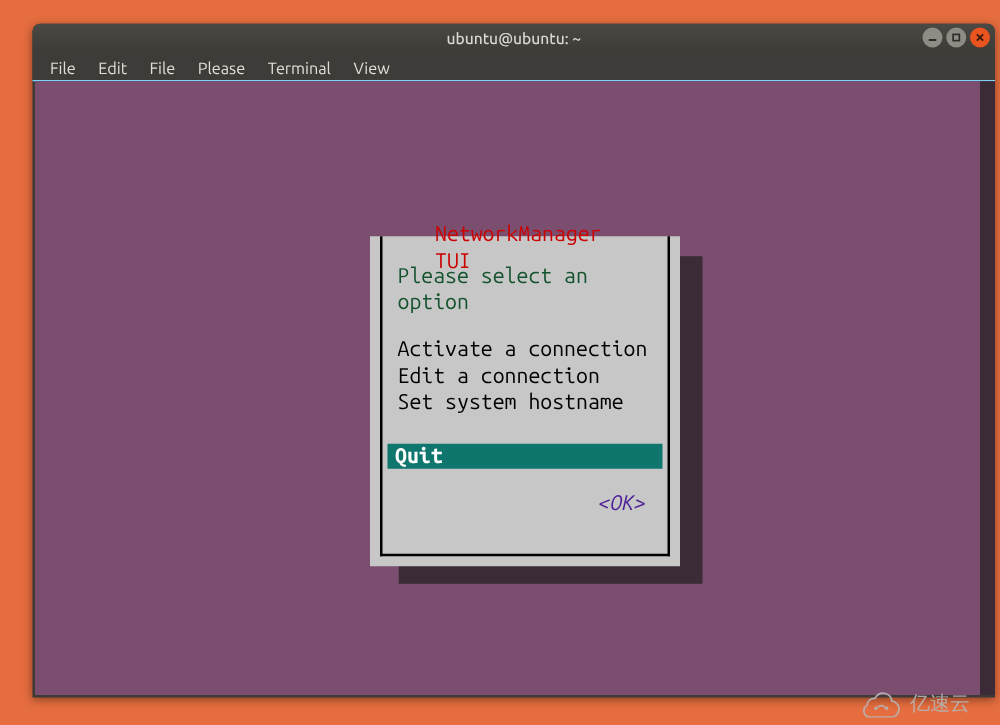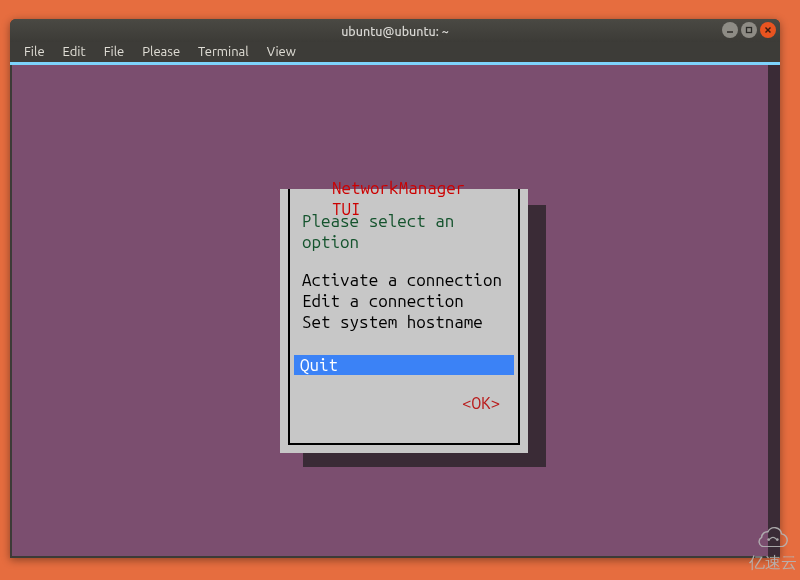--- a/index.html
+++ b/index.html
@@ -7,21 +7,21 @@
       width: 800px;
       height: 580px;
       background: #e66d3f;
       font-family: "Ubuntu", "DejaVu Sans", sans-serif;
       overflow: hidden;
       position: relative;
     }
     .window {
       position: absolute;
       top: 19px;
-      left: 10px;
+      left: 26px;
       width: 770px;
       height: 539px;
       background: #3c3b37;
       border-radius: 6px 6px 0 0;
       box-shadow: 0 2px 8px rgba(0,0,0,0.4);
     }
     .titlebar {
       height: 23px;
       background: linear-gradient(#4a4943, #3c3b37);
       border-radius: 6px 6px 0 0;
@@ -50,26 +50,26 @@
       font-size: 9px;
       color: #2b2a27;
     }
     .win-btn.min { background: #8e8c85; }
     .win-btn.max { background: #8e8c85; }
     .win-btn.close { background: #e95420; color:#3a1b0f;}
     .menubar {
       height: 23px;
       background: #3d3c38;
       display: flex;
-      align-items: flex-start;
+      align-items: flex-end;
       padding: 0 5px;
       gap: 0;
       color: #e0ded6;
       font-size: 13px;
-      border-bottom: 3px solid #7dd3fc;
+      border-bottom: 1px solid #7dd3fc;
     }
     .menu-item { padding: 2px 9px; cursor: pointer; }
     .terminal {
       position: absolute;
       top: 46px;
       left: 2px;
       right: 2px;
       bottom: 2px;
       background: #7b4e6f;
       font-family: "Ubuntu Mono", "DejaVu Sans Mono", monospace;
@@ -123,43 +123,44 @@
       padding: 12px 12px 0 12px;
     }
     .tui-options {
       padding: 18px 12px 0 12px;
     }
     .tui-option {
       color: #000;
       white-space: nowrap;
     }
     .tui-selected {
-      background: #3b82f6;
+      background: #0f766e;
       color: #fff;
       display: block;
       margin: 22px 4px 0 4px;
       padding: 0 6px;
+      font-weight: bold;
     }
     .tui-ok {
-      color: #b91c1c;
+      color: #4c1d95;
       text-align: right;
       padding: 18px 18px 0 0;
+      font-style: italic;
     }
     .watermark {
       position: absolute;
-      right: 3px;
+      right: 24px;
       bottom: 6px;
       display: flex;
       align-items: center;
       gap: 6px;
       color: #b5b5b5;
       font-size: 16px;
       font-family: "DejaVu Sans", sans-serif;
       opacity: 0.9;
-      flex-direction: column;
     }
     .watermark svg { width: 34px; height: 22px; }
     .scrollbar {
       position:absolute; right:0; top:46px; bottom:2px; width:12px; background:#3a2b36;
     }
   </style>
 </head>
 <body>
 
 <div class="window">

